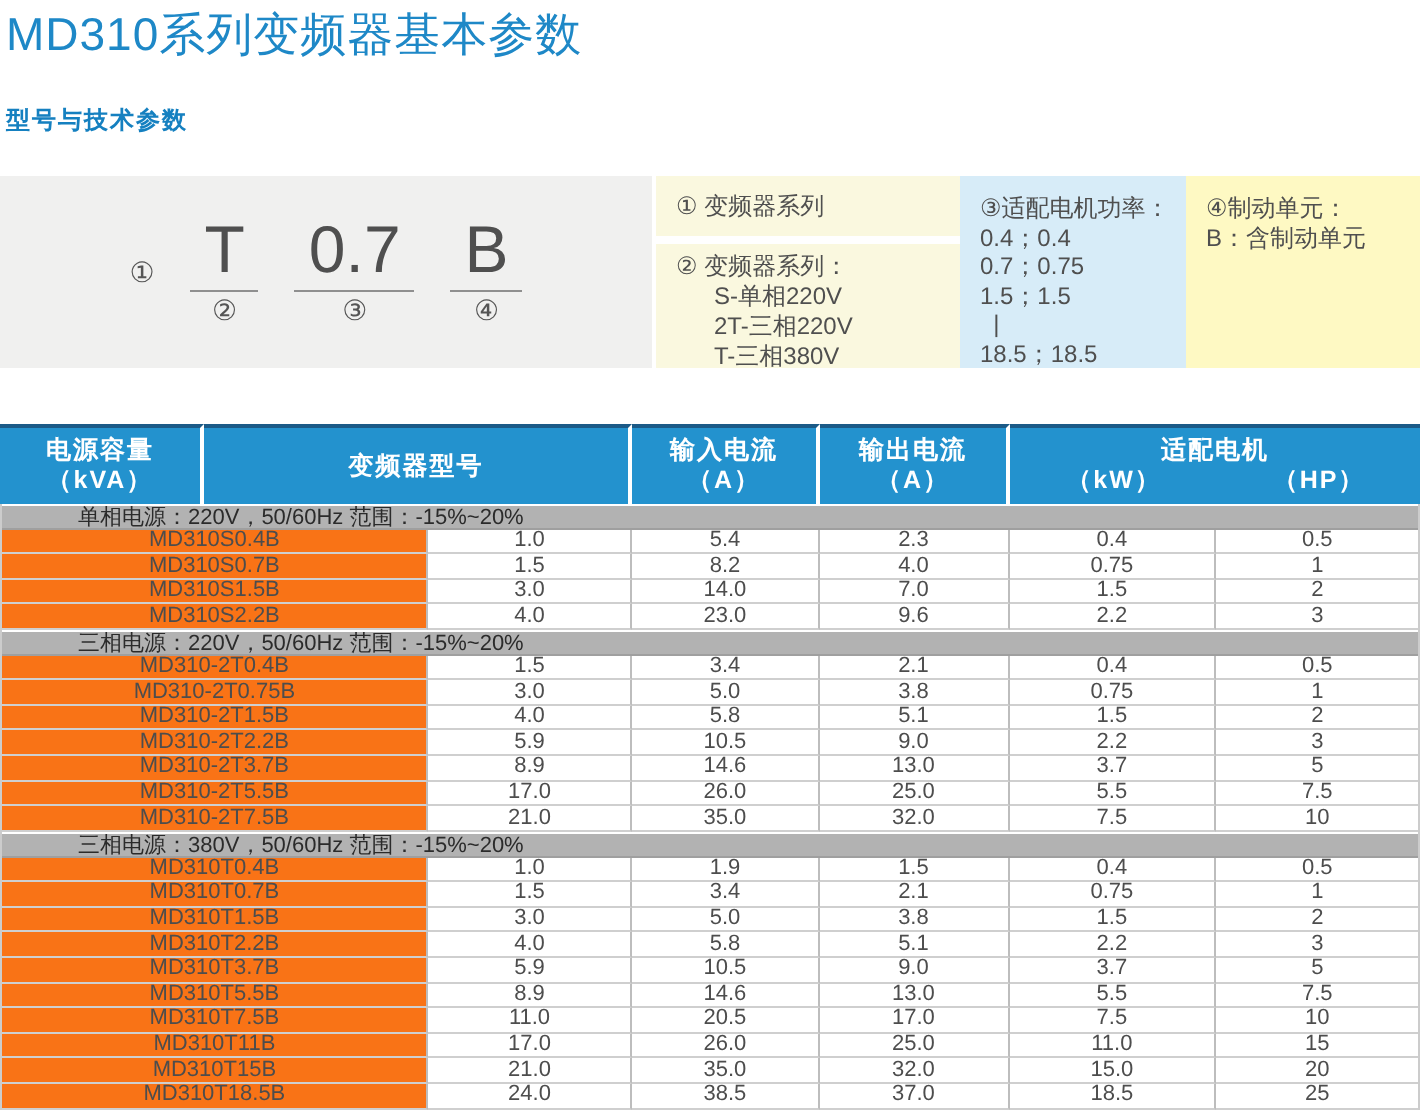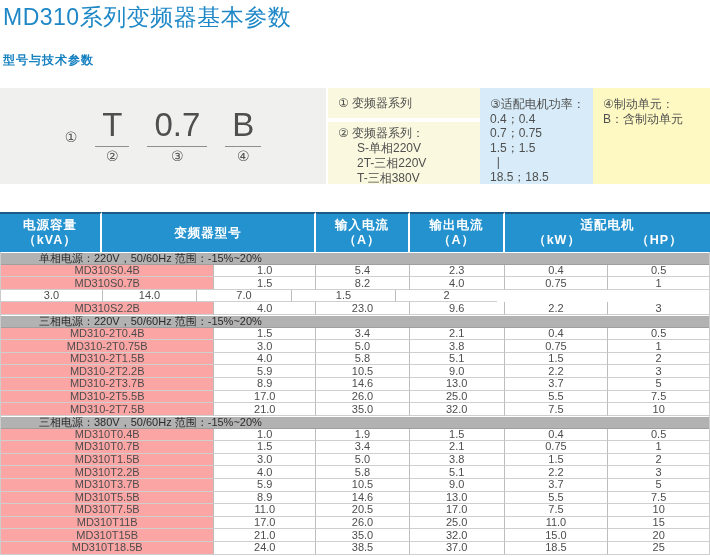--- a/index.html
+++ b/index.html
@@ -43,21 +43,21 @@
 
   .tbody { border-left:1px solid #cccccc; border-right:1px solid #cccccc; }
   .sec-row { height:12.62px; background:#b2b2b2; color:#2b2b2b; font-size:11px;
     display:flex; align-items:center; padding-left:38px; border-top:1px solid #fff;
     border-bottom:1px solid #9f9f9f; overflow:hidden; }
   .data-row { display:flex; height:12.62px; }
   .td { font-size:11px; color:#4d4d4d; display:flex; align-items:center; justify-content:center;
     border-right:1px solid #bdbdbd; border-bottom:1px solid #cfcfcf; background:#ffffff;
     overflow:hidden; line-height:1; }
   .td:last-child { border-right:none; }
-  .td.model { background:#fca5a5; }
+  .td.model { background:#f97316; }
 </style>
 </head>
 <body>
 
 <div id="stage">
 
   <div class="page-title">MD310系列变频器基本参数</div>
   <div class="page-subtitle">型号与技术参数</div>
 
   <div class="model-box">
@@ -137,20 +137,21 @@
         </div>
         <div class="data-row">
           <div class="td model" style="width: 214px;">MD310S0.7B</div>
           <div class="td" style="width: 102px;">1.5</div>
           <div class="td" style="width: 94px;">8.2</div>
           <div class="td" style="width: 95px;">4.0</div>
           <div class="td" style="width: 104px;">0.75</div>
           <div class="td" style="width: 101px;">1</div>
         </div>
         <div class="data-row">
+          <div class="td model" style="width: 214px;">MD310S1.5B</div>
           <div class="td" style="width: 102px;">3.0</div>
           <div class="td" style="width: 94px;">14.0</div>
           <div class="td" style="width: 95px;">7.0</div>
           <div class="td" style="width: 104px;">1.5</div>
           <div class="td" style="width: 101px;">2</div>
         </div>
         <div class="data-row">
           <div class="td model" style="width: 214px;">MD310S2.2B</div>
           <div class="td" style="width: 102px;">4.0</div>
           <div class="td" style="width: 94px;">23.0</div>

